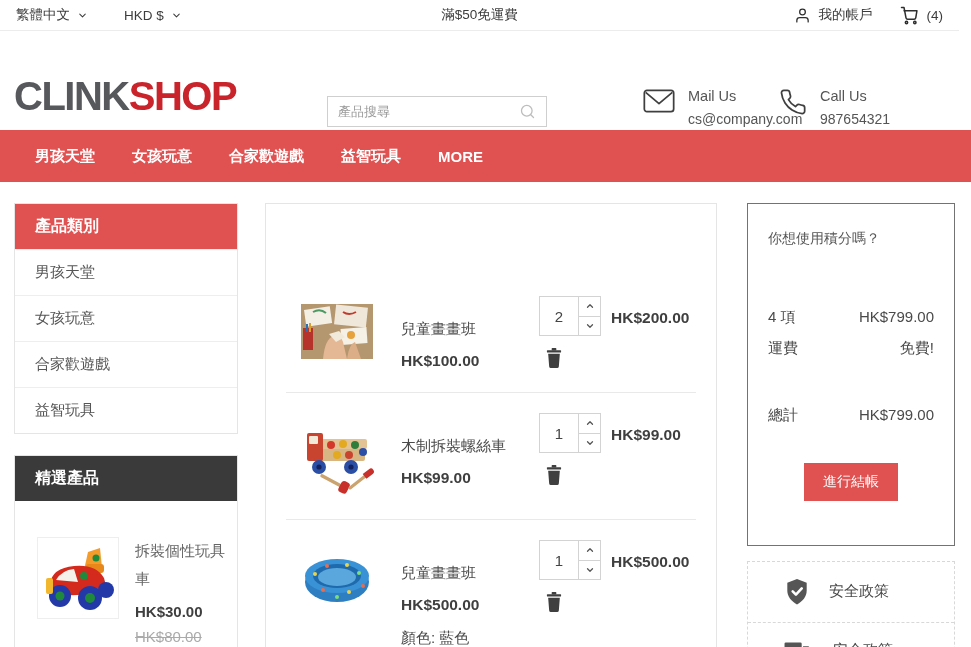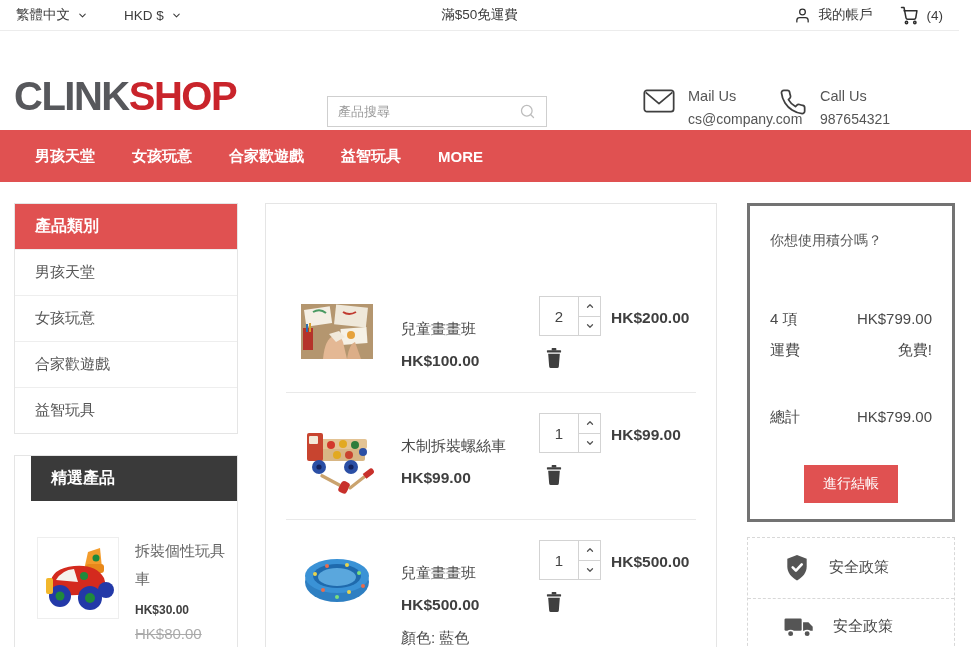--- a/index.html
+++ b/index.html
@@ -47,29 +47,29 @@
   }
   .nav-item { color: #fff; font-weight: 700; font-size: 15px; cursor: pointer; white-space: nowrap; }
 
   
   .col-left  { position: absolute; left: 14px;  top: 203px; width: 224px; }
   .col-main  { position: absolute; left: 265px; top: 203px; width: 452px; }
   .col-right { position: absolute; left: 747px; top: 203px; width: 208px; }
   .panel { border: 1px solid #e5e5e5; background: #fff; }
   .panel-head { padding: 12px 20px; font-size: 16px; font-weight: 700; color: #fff; }
   .head-red  { background: #e05151; }
-  .head-dark { background: #3a3a3a; margin-left: 16px; }
+  .head-dark { background: #3a3a3a; }
 
   .cat-item { padding: 13px 20px; font-size: 15px; color: #555; border-top: 1px solid #eee; cursor: pointer; }
 
   .featured { margin-top: 21px; }
   .fp-body { display: flex; gap: 16px; padding: 36px 12px 30px 22px; }
   .fp-img { width: 82px; height: 82px; border: 1px solid #eee; flex-shrink: 0; cursor: pointer; }
   .fp-name { font-size: 15px; color: #666; line-height: 1.85; cursor: pointer; }
-  .fp-price { font-size: 12px; font-weight: 700; color: #3f3f3f; margin-top: 10px; }
+  .fp-price { font-size: 15px; font-weight: 700; color: #3f3f3f; margin-top: 10px; }
   .fp-old { font-size: 15px; color: #aaa; text-decoration: line-through; margin-top: 8px; }
 
   
   .main-panel { border: 1px solid #e5e5e5; min-height: 470px; padding: 20px 20px 0; }
   .cart-title { font-size: 20px; font-weight: 400; color: #4a4a4a; margin: 10px 0 0 2px; }
   .cart-rows { margin-top: 52px; }
   .cart-row { display: flex; padding: 20px 0 22px; border-bottom: 1px solid #e9e9e9; }
   .cart-row:last-child { border-bottom: 0; }
   .cr-img { width: 115px; padding-left: 15px; padding-top: 8px; flex-shrink: 0; }
   .cr-img svg { border: 0; cursor: pointer; }
@@ -81,21 +81,21 @@
   .cr-qty { width: 72px; flex-shrink: 0; }
   .spinner { width: 62px; height: 40px; border: 1px solid #d3d3d3; display: flex; background: #fff; }
   .sp-num { flex: 1; display: flex; align-items: center; justify-content: center; font-size: 15px; color: #444; }
   .sp-btns { width: 22px; border-left: 1px solid #d3d3d3; display: flex; flex-direction: column; }
   .sp-up, .sp-down { flex: 1; display: flex; align-items: center; justify-content: center; cursor: pointer; color: #555; }
   .sp-up { border-bottom: 1px solid #d3d3d3; }
   .trash { margin: 11px 0 0 5px; cursor: pointer; width: 20px; }
   .cr-total { flex: 1; padding-top: 13px; font-size: 15.5px; font-weight: 700; color: #3f3f3f; }
 
   
-  .sum-panel { border: 3px solid #737373; padding: 26px 20px 12px; }
+  .sum-panel { border: 1px solid #737373; padding: 26px 20px 40px; }
   .points-link { font-size: 14px; color: #555; cursor: pointer; }
   .sum-rows { margin-top: 54px; font-size: 15px; color: #4a4a4a; }
   .sum-row { display: flex; justify-content: space-between; line-height: 2.05; text-align: center; }
   .total-row { margin-top: 42px; display: flex; justify-content: space-between; font-size: 15px; color: #4a4a4a; }
   .checkout {
     margin: 38px auto 4px; display: block; width: 94px; height: 38px;
     background: #e05151; color: #fff; border: 0; font-size: 14px; cursor: pointer; font-family: inherit;
   }
   .policies { margin-top: 15px; border: 1px dashed #d8d8d8; background: #fff; }
   .policy-row { display: flex; align-items: center; gap: 19px; padding: 16px 10px 16px 36px; }

